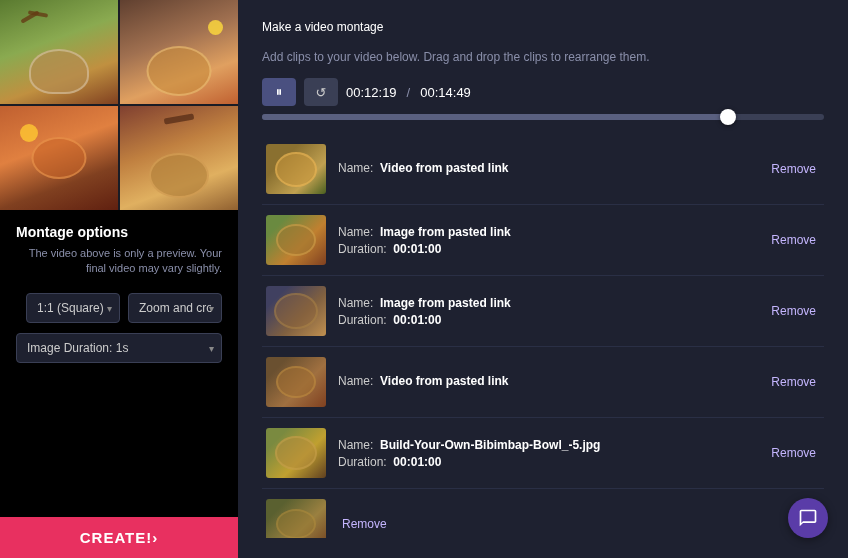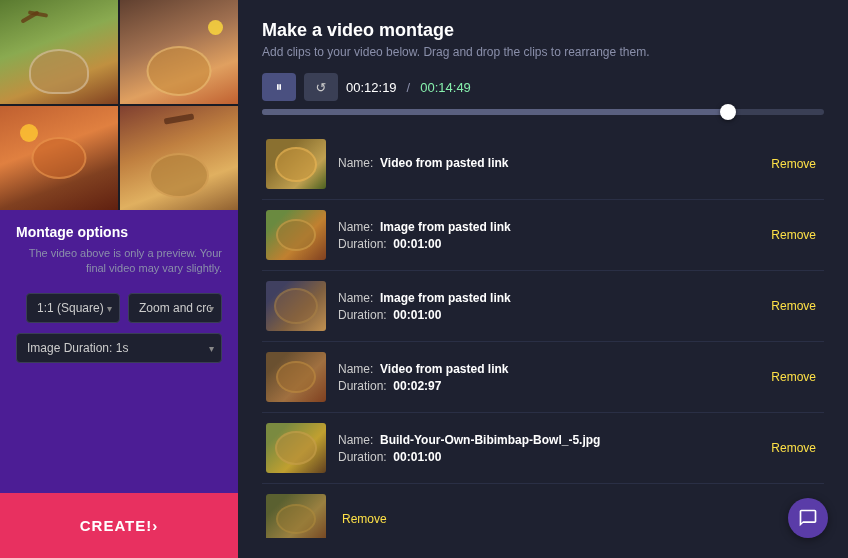--- a/index.html
+++ b/index.html
@@ -11,21 +11,21 @@
       font-family: Arial, sans-serif;
       font-size: 13px;
       overflow: hidden;
       display: flex;
     }
 
     
     .sidebar {
       width: 238px;
       min-width: 238px;
-      background: #4c1d95;
+      background: #000000;
       display: flex;
       flex-direction: column;
       position: relative;
     }
     .sidebar-preview {
       width: 100%;
       height: 210px;
       overflow: hidden;
       position: relative;
       background: #1a1c25;
@@ -111,44 +111,44 @@
 
     .create-btn {
       position: absolute;
       bottom: 0;
       left: 0;
       right: 0;
       background: #e83060;
       color: #fff;
       font-size: 15px;
       font-weight: bold;
-      padding: 24px;
+      padding: 12px;
       text-align: center;
       cursor: pointer;
       letter-spacing: 1px;
       border: none;
       display: flex;
       align-items: center;
       justify-content: center;
       gap: 0;
     }
 
     
     .main {
       flex: 1;
       display: flex;
       flex-direction: column;
       padding: 20px 24px;
       overflow: hidden;
     }
     .main-title {
-      font-size: 18px;
-      font-weight: bold;
-      color: #fff;
-      margin-bottom: 4px;
+      font-size: 12px;
+      font-weight: normal;
+      color: #fff;
+      margin-bottom: 16px;
     }
     .main-subtitle {
       font-size: 12px;
       color: #8a8faa;
       margin-bottom: 14px;
     }
 
     
     .controls-row {
       display: flex;
@@ -177,21 +177,21 @@
     }
     .time-display {
       font-size: 13px;
       color: #fff;
     }
     .time-sep {
       color: #8a8faa;
       margin: 0 2px;
     }
     .time-total {
-      color: #86efac;
+      color: #ffffff;
     }
 
     
     .progress-bar-wrap {
       height: 6px;
       background: #3a3f55;
       border-radius: 3px;
       margin-bottom: 14px;
       position: relative;
     }
@@ -262,21 +262,21 @@
     .clip-duration {
       font-size: 12px;
       color: #ccc;
     }
     .clip-duration span {
       font-weight: bold;
       color: #fff;
     }
     .clip-remove {
       font-size: 12px;
-      color: #fde047;
+      color: #c4b5fd;
       cursor: pointer;
       flex-shrink: 0;
       padding: 2px 4px;
     }
 
     
     .chat-bubble {
       position: fixed;
       bottom: 20px;
       right: 20px;
@@ -424,23 +424,20 @@
     </div>
 
     <div class="clip-item">
       <div class="clip-thumb thumb-4" style="display:flex;align-items:center;justify-content:center;">
         <div style="width:40px;height:32px;background:rgba(160,110,50,0.6);border-radius:50%;border:2px solid rgba(220,170,80,0.3);"></div>
       </div>
       <div class="clip-info">
         <div class="clip-name">
           Name: &nbsp;<span>Video from pasted link</span>
         </div>
-        <div class="clip-duration">
-          Duration: &nbsp;<span>00:02:97</span>
-        </div>
       </div>
       <span class="clip-remove">Remove</span>
     </div>
 
     <div class="clip-item">
       <div class="clip-thumb thumb-5" style="display:flex;align-items:center;justify-content:center;">
         <div style="width:42px;height:34px;background:rgba(180,140,60,0.6);border-radius:50%;border:2px solid rgba(220,180,90,0.3);"></div>
       </div>
       <div class="clip-info">
         <div class="clip-name">

